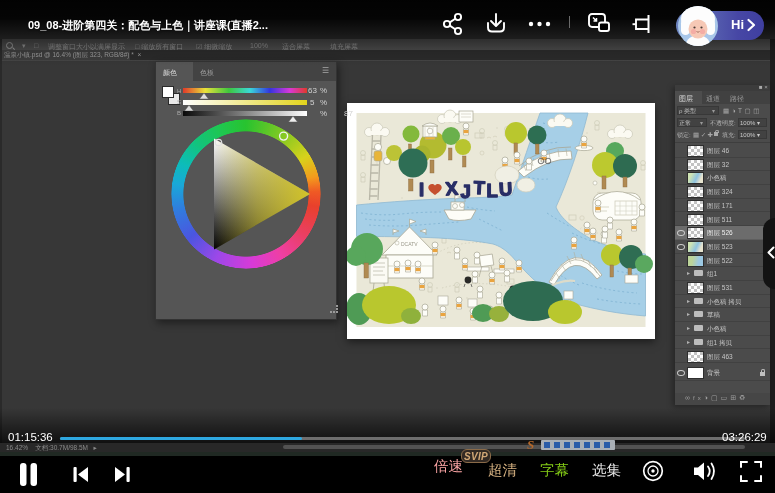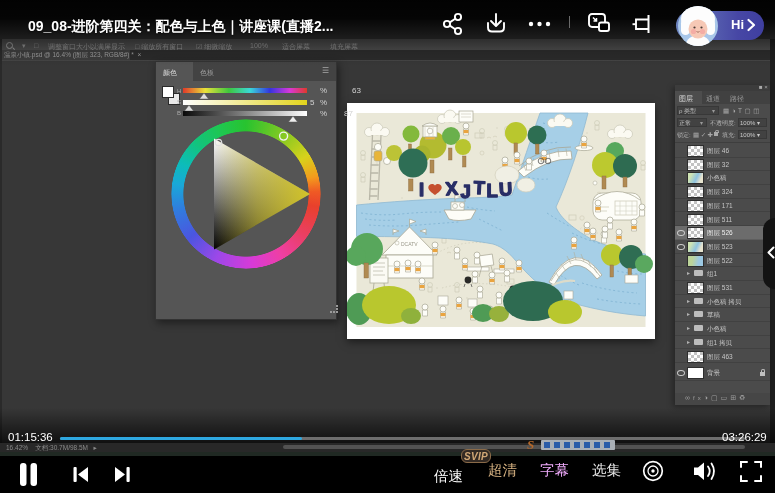--- a/index.html
+++ b/index.html
@@ -392,21 +392,21 @@
     <div class="abs" style="left:0;top:0;width:37px;height:19px;background:#555555;"></div>
     <div class="abs" style="left:7px;top:6px;font-size:7px;color:#d8d8d8;">颜色</div>
     <div class="abs" style="left:44px;top:6px;font-size:7px;color:#9f9f9f;">色板</div>
     <div class="abs" style="left:166px;top:4px;font-size:8px;color:#a8a8a8;">☰</div>
 
     <div class="abs" style="left:12px;top:31px;width:10px;height:10px;background:#e9e9e9;border:1px solid #2a2a2a;"></div>
     <div class="abs" style="left:6px;top:24px;width:10px;height:10px;background:#ffffff;border:1px solid #2a2a2a;"></div>
 
     <div class="abs" style="left:21px;top:26px;font-size:6px;color:#aaa;">H</div>
     <div class="abs" style="left:27px;top:26px;width:124px;height:5px;background:linear-gradient(to right,#e03a2a,#e8e23a 18%,#3ec73e 37%,#3ad8d8 54%,#3434e0 70%,#d838d8 86%,#e03a2a);"></div>
-    <div class="abs" style="left:152px;top:24px;font-size:8px;color:#d2d2d2;margin-left:44px;">63</div>
+    <div class="abs" style="left:152px;top:24px;font-size:8px;color:#d2d2d2;">63</div>
     <div class="abs" style="left:164px;top:24px;font-size:8px;color:#d2d2d2;">%</div>
     <svg class="abs" style="left:43px;top:31px;" width="10" height="6" viewBox="0 0 10 6">
         <path d="M5,0 L9.5,6 L0.5,6 Z" fill="#ddd" stroke="#555" stroke-width="0.5"></path>
       </svg>
     <div class="abs" style="left:21px;top:37px;font-size:6px;color:#aaa;">S</div>
     <div class="abs" style="left:27px;top:37.5px;width:124px;height:5px;background:linear-gradient(to right,#ffffff,#e2d41c);"></div>
     <div class="abs" style="left:154px;top:35.5px;font-size:8px;color:#d2d2d2;">5</div>
     <div class="abs" style="left:164px;top:35.5px;font-size:8px;color:#d2d2d2;">%</div>
     <svg class="abs" style="left:28px;top:42.5px;" width="10" height="6" viewBox="0 0 10 6">
         <path d="M5,0 L9.5,6 L0.5,6 Z" fill="#ddd" stroke="#555" stroke-width="0.5"></path>
@@ -578,21 +578,21 @@
   <div class="abs" style="left:527px;top:437px;color:#b5682a;font-size:13px;font-weight:bold;font-family:'Liberation Serif',serif;font-style:italic;">S</div>
   <div class="abs" style="left:541px;top:440px;width:74px;height:10px;background:#a9afb6;border-radius:1px;"></div>
   <div class="abs" style="left:544px;top:442px;width:6px;height:6px;background:#2a5ca8;"></div>
   <div class="abs" style="left:554px;top:442px;width:6px;height:6px;background:#2a5ca8;"></div>
   <div class="abs" style="left:564px;top:442px;width:6px;height:6px;background:#2a5ca8;"></div>
   <div class="abs" style="left:574px;top:442px;width:6px;height:6px;background:#2a5ca8;"></div>
   <div class="abs" style="left:584px;top:442px;width:6px;height:6px;background:#2a5ca8;"></div>
   <div class="abs" style="left:594px;top:442px;width:6px;height:6px;background:#2a5ca8;"></div>
   <div class="abs" style="left:604px;top:442px;width:6px;height:6px;background:#2a5ca8;"></div>
 
-  <div class="abs" style="left:28px;top:18px;color:#fff;font-size:14px;font-weight:bold;text-shadow:0 1px 2px rgba(0,0,0,0.6);">09_08-进阶第四关：配色与上色｜讲座课(直播2...</div>
+  <div class="abs" style="left:28px;top:18px;color:#fff;font-size:11px;font-weight:bold;text-shadow:0 1px 2px rgba(0,0,0,0.6);">09_08-进阶第四关：配色与上色｜讲座课(直播2...</div>
 
   <svg class="abs" style="left:440px;top:10px;" width="120" height="30" viewBox="0 0 120 30">
 
     <g stroke="#fff" stroke-width="1.9" fill="none">
       <circle cx="7" cy="14" r="3.1"></circle>
         <circle cx="18" cy="7" r="3.1"></circle>
         <circle cx="18" cy="21" r="3.1"></circle>
       <line x1="9.8" y1="12.4" x2="15.2" y2="8.8"></line>
         <line x1="9.8" y1="15.6" x2="15.2" y2="19.2"></line>
     </g>
@@ -675,21 +675,21 @@
       <path d="M711.5,7.5 Q716.5,15.2 711.5,23" stroke="#fff" stroke-width="1.8" fill="none" stroke-linecap="round"></path>
     </g>
 
     <g stroke="#fff" stroke-width="2" fill="none" stroke-linecap="round">
       <path d="M741,11 L741,6 L747,6"></path>
       <path d="M755,6 L761,6 L761,11"></path>
       <path d="M741,20 L741,25 L747,25"></path>
       <path d="M755,25 L761,25 L761,20"></path>
     </g>
   </svg>
-  <div class="abs" style="left:434px;top:467px;color:#ffffff;font-size:14.5px;">倍速</div>
+  <div class="abs" style="left:434px;top:457px;color:#fca5a5;font-size:14.5px;">倍速</div>
   <div class="abs" style="left:488px;top:461px;color:#d9b483;font-size:14.5px;">超清</div>
-  <div class="abs" style="left:540px;top:461px;color:#f0abfc;font-size:14.5px;">字幕</div>
+  <div class="abs" style="left:540px;top:461px;color:#84cc16;font-size:14.5px;">字幕</div>
   <div class="abs" style="left:592px;top:461px;color:#ececec;font-size:14.5px;">选集</div>
 
   <div class="abs" style="left:461px;top:449px;width:28px;height:12px;border-radius:6px;background:#332a24;border:1px solid #8a6a48;"></div>
   <div class="abs" style="left:464px;top:450.5px;color:#d2a876;font-size:10px;font-weight:bold;font-style:italic;letter-spacing:0.3px;">SVIP</div>
 
 </div>
 
 </body></html>

